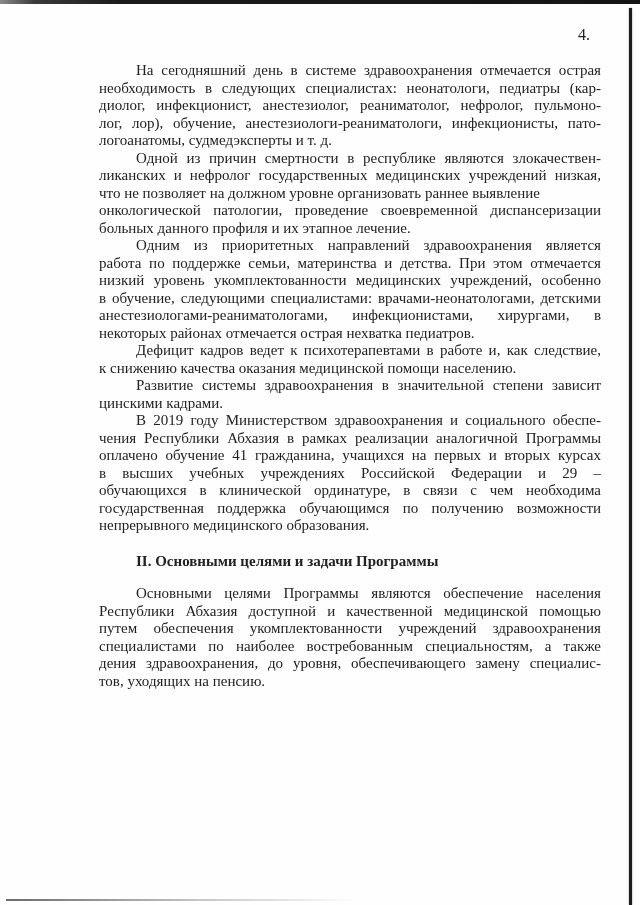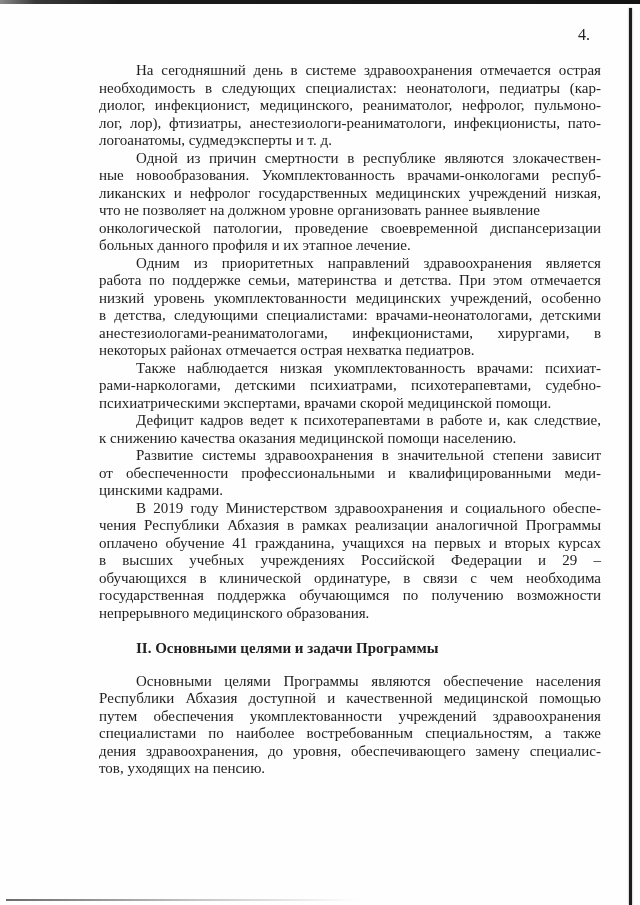--- a/index.html
+++ b/index.html
@@ -56,52 +56,45 @@
   <div class="scan-top"></div>
   <div class="scan-right"></div>
   <div class="scan-bottom"></div>
 
   <div class="page-number">4.</div>
 
   <div class="content">
       <div class="block">
         <div class="line first">На сегодняшний день в системе здравоохранения отмечается острая</div>
         <div class="line">необходимость в следующих специалистах: неонатологи, педиатры (кар-</div>
-        <div class="line">диолог, инфекционист, медицинского, реаниматолог, нефролог, пульмоно-</div>
-        <div class="line">лог, лор), фтизиатры, анестезиологи-реаниматологи, инфекционисты, пато-</div>
+        <div class="line">диолог, инфекционист, анестезиолог, реаниматолог, нефролог, пульмоно-</div>
+        <div class="line">лог, лор), обучение, анестезиологи-реаниматологи, инфекционисты, пато-</div>
         <div class="line flush">логоанатомы, судмедэксперты и т. д.</div>
       </div>
       <div class="block">
         <div class="line first">Одной из причин смертности в республике являются злокачествен-</div>
-        <div class="line">ные новообразования. Укомплектованность врачами-онкологами респуб-</div>
         <div class="line">ликанских и нефролог государственных медицинских учреждений низкая,</div>
         <div class="line flush">что не позволяет на должном уровне организовать раннее выявление</div>
         <div class="line">онкологической патологии, проведение своевременной диспансеризации</div>
         <div class="line flush">больных данного профиля и их этапное лечение.</div>
       </div>
       <div class="block">
         <div class="line first">Одним из приоритетных направлений здравоохранения является</div>
         <div class="line">работа по поддержке семьи, материнства и детства. При этом отмечается</div>
         <div class="line">низкий уровень укомплектованности медицинских учреждений, особенно</div>
-        <div class="line">в детства, следующими специалистами: врачами-неонатологами, детскими</div>
+        <div class="line">в обучение, следующими специалистами: врачами-неонатологами, детскими</div>
         <div class="line">анестезиологами-реаниматологами, инфекционистами, хирургами, в</div>
         <div class="line flush">некоторых районах отмечается острая нехватка педиатров.</div>
-      </div>
-      <div class="block">
-        <div class="line first">Также наблюдается низкая укомплектованность врачами: психиат-</div>
-        <div class="line">рами-наркологами, детскими психиатрами, психотерапевтами, судебно-</div>
-        <div class="line flush">психиатрическими экспертами, врачами скорой медицинской помощи.</div>
       </div>
       <div class="block">
         <div class="line first">Дефицит кадров ведет к психотерапевтами в работе и, как следствие,</div>
         <div class="line flush">к снижению качества оказания медицинской помощи населению.</div>
       </div>
       <div class="block">
         <div class="line first">Развитие системы здравоохранения в значительной степени зависит</div>
-        <div class="line">от обеспеченности профессиональными и квалифицированными меди-</div>
         <div class="line flush">цинскими кадрами.</div>
       </div>
       <div class="block">
         <div class="line first">В 2019 году Министерством здравоохранения и социального обеспе-</div>
         <div class="line">чения Республики Абхазия в рамках реализации аналогичной Программы</div>
         <div class="line">оплачено обучение 41 гражданина, учащихся на первых и вторых курсах</div>
         <div class="line">в высших учебных учреждениях Российской Федерации и 29 –</div>
         <div class="line">обучающихся в клинической ординатуре, в связи с чем необходима</div>
         <div class="line">государственная поддержка обучающимся по получению возможности</div>
         <div class="line flush">непрерывного медицинского образования.</div>

